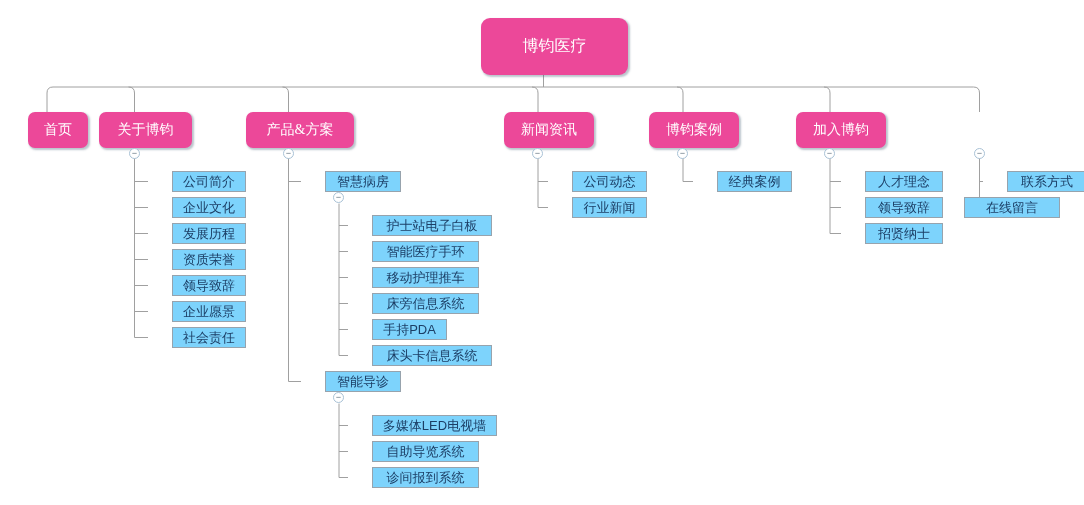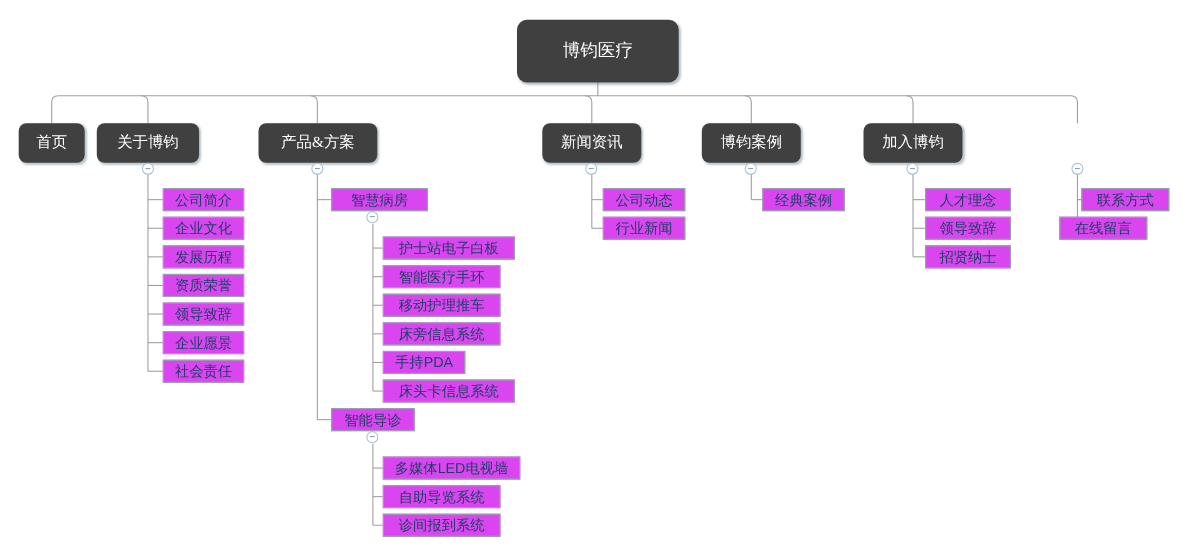--- a/index.html
+++ b/index.html
@@ -1,24 +1,24 @@
 <!DOCTYPE html>
 <html><head>
 <meta charset="utf-8">
 <style>
   html,body{margin:0;padding:0;background:#ffffff;font-family:"Liberation Sans","DejaVu Sans",sans-serif;}
   #canvas{position:relative;width:1084px;height:505px;background:#ffffff;overflow:hidden;}
   #wires{position:absolute;left:0;top:0;width:1084px;height:505px;}
   .node{position:absolute;box-sizing:border-box;display:flex;align-items:center;justify-content:center;
-        background:#404040;color:#ffffff;border-radius:7px;cursor:pointer;
-        box-shadow:1.5px 1.5px 2px rgba(60,90,110,0.35);}
+        background:#ec4899;color:#ffffff;border-radius:7px;cursor:pointer;
+        box-shadow:1.5px 1.5px 2px rgba(60,90,110,0.35);margin-left:11px;}
   .root{font-size:16px;border-radius:9px;}
   .l1{font-size:14px;height:36px;top:112px;font-family:Liberation Serif, serif;}
   .leaf{position:absolute;box-sizing:border-box;height:21px;display:flex;align-items:center;justify-content:center;
-        background:#d946ef;border:1px solid #97a3ad;color:#1c3f66;font-size:13px;cursor:pointer;white-space:nowrap;}
+        background:#7dd3fc;border:1px solid #97a3ad;color:#1c3f66;font-size:13px;cursor:pointer;white-space:nowrap;margin-left:24px;}
   .toggle{position:absolute;box-sizing:border-box;width:11px;height:11px;border-radius:50%;
           background:#ffffff;border:1px solid #a9c2d6;color:#5d6f7d;font-size:9px;line-height:8px;
           text-align:center;cursor:pointer;overflow:hidden;}
 </style>
 </head>
 <body>
 
 <div id="canvas">
 
   <svg id="wires" viewBox="0 0 1084 505" fill="none" stroke="#a0a0a0" stroke-width="1">
@@ -93,21 +93,21 @@
   <div class="toggle" style="left:333px;top:392px">−</div>
 
   <div class="leaf" style="left:148px;top:171px;width:74px">公司简介</div>
   <div class="leaf" style="left:148px;top:197px;width:74px">企业文化</div>
   <div class="leaf" style="left:148px;top:223px;width:74px">发展历程</div>
   <div class="leaf" style="left:148px;top:249px;width:74px">资质荣誉</div>
   <div class="leaf" style="left:148px;top:275px;width:74px">领导致辞</div>
   <div class="leaf" style="left:148px;top:301px;width:74px">企业愿景</div>
   <div class="leaf" style="left:148px;top:327px;width:74px">社会责任</div>
 
-  <div class="leaf" style="left:301px;top:171px;width:88px">智慧病房</div>
+  <div class="leaf" style="left:301px;top:171px;width:76px">智慧病房</div>
   <div class="leaf" style="left:301px;top:371px;width:76px">智能导诊</div>
 
   <div class="leaf" style="left:348px;top:215px;width:120px">护士站电子白板</div>
   <div class="leaf" style="left:348px;top:241px;width:107px">智能医疗手环</div>
   <div class="leaf" style="left:348px;top:267px;width:107px">移动护理推车</div>
   <div class="leaf" style="left:348px;top:293px;width:107px">床旁信息系统</div>
   <div class="leaf" style="left:348px;top:319px;width:75px">手持PDA</div>
   <div class="leaf" style="left:348px;top:345px;width:120px">床头卡信息系统</div>
 
   <div class="leaf" style="left:348px;top:415px;width:125px">多媒体LED电视墙</div>
@@ -117,15 +117,15 @@
   <div class="leaf" style="left:548px;top:171px;width:75px">公司动态</div>
   <div class="leaf" style="left:548px;top:197px;width:75px">行业新闻</div>
 
   <div class="leaf" style="left:693px;top:171px;width:75px">经典案例</div>
 
   <div class="leaf" style="left:841px;top:171px;width:78px">人才理念</div>
   <div class="leaf" style="left:841px;top:197px;width:78px">领导致辞</div>
   <div class="leaf" style="left:841px;top:223px;width:78px">招贤纳士</div>
 
   <div class="leaf" style="left:983px;top:171px;width:80px">联系方式</div>
-  <div class="leaf" style="left:963px;top:197px;width:80px">在线留言</div>
+  <div class="leaf" style="left:940px;top:197px;width:96px">在线留言</div>
 
 </div>
 
 </body></html>

